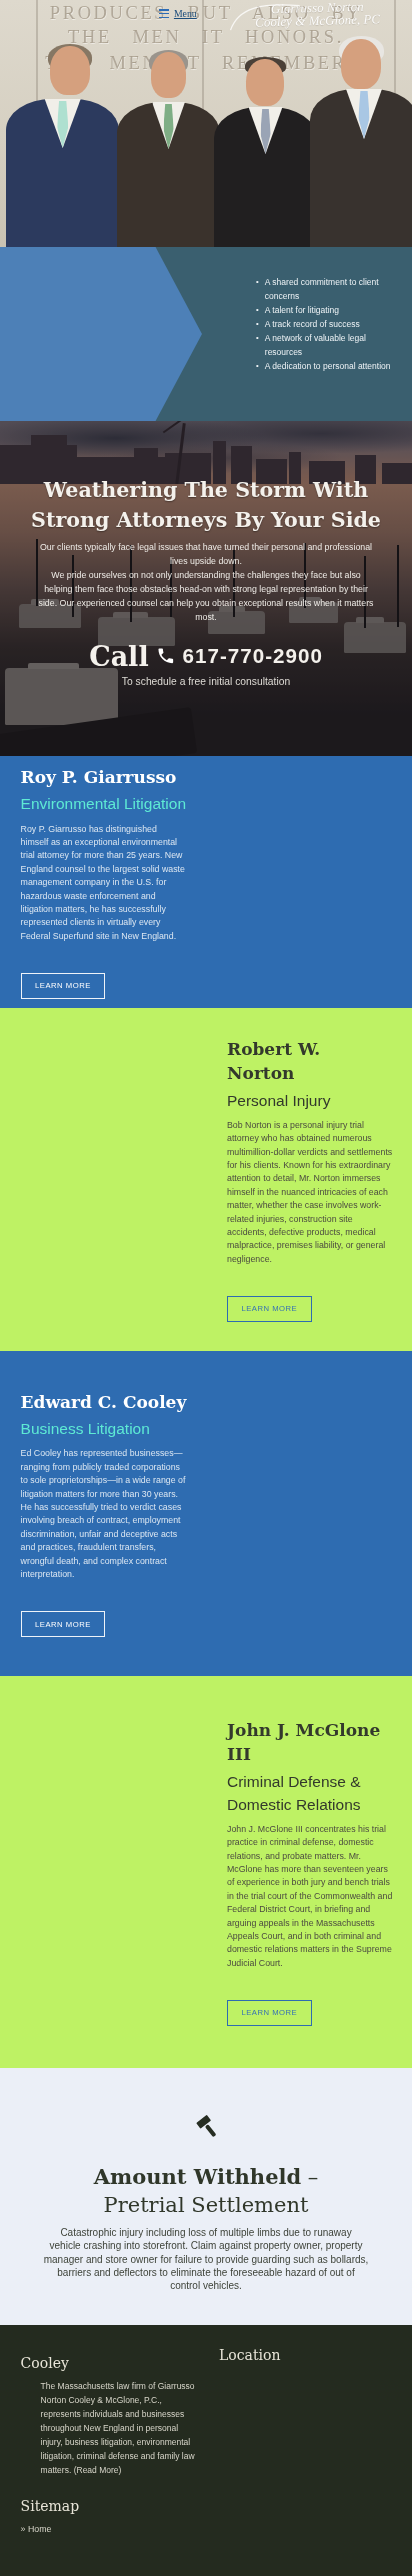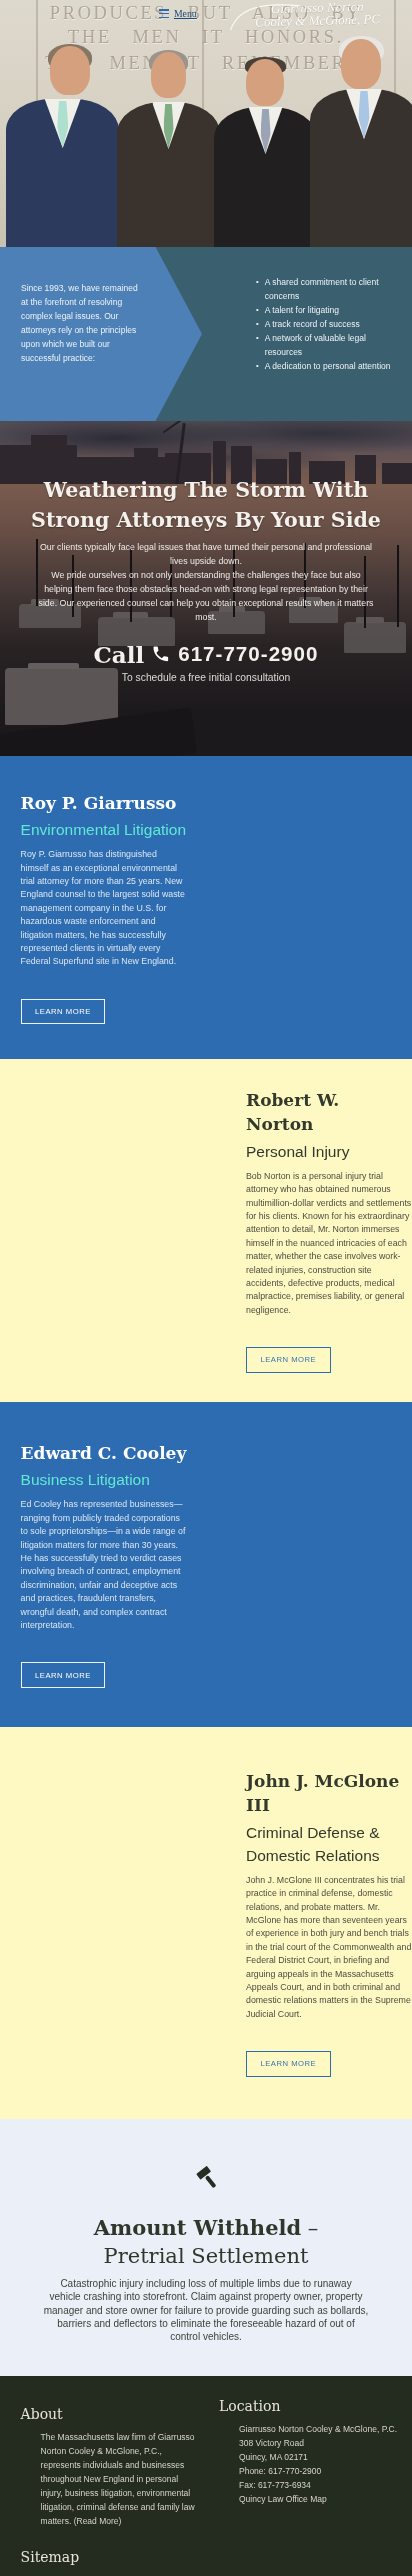--- a/index.html
+++ b/index.html
@@ -67,43 +67,43 @@
   .dock { position:absolute; left:-20.6px; bottom:-12.4px; width:216px; height:46px; background:#1d1a19;
     transform:rotate(-8deg); border-radius:3.1px; }
   .storm-tint { position:absolute; inset:0; background:rgba(18,17,22,.44); }
 
   .storm-content { position:absolute; top:54px; left:0; width:100%; text-align:center; }
   .storm-title { font-family:"DejaVu Serif", serif; font-weight:600; font-size:20.6px; line-height:30px;
     text-shadow:0 0.5px 1.5px rgba(0,0,0,.4); }
   .storm-p { width:340px; margin:0 auto; font-size:8.8px; line-height:14px; color:#efece7; }
   .storm-p1 { margin-top:5.2px; }
   .call-row { margin-top:16.5px; display:flex; align-items:center; justify-content:center; gap:7.2px; }
-  .call-word { font-family:"DejaVu Serif", serif; font-weight:700; font-size:23px; }
+  .call-word { font-family:"DejaVu Serif", serif; font-weight:700; font-size:27px; }
   .phone-icon svg { display:block; }
   .call-number { font-size:20.6px; font-weight:600; letter-spacing:1px; }
   .call-sub { margin-top:4.1px; font-size:10.3px; color:#dedbd5; }
 
   
   .attorney { display:flex; align-items:center; }
   .attorney .col { width:166px; }
   .attorney.text-left .col { margin-left:20.6px; }
   .attorney.text-right .col { margin-left:227px; }
   .att-blue { background:#2e6cb1; color:#ffffff; }
-  .att-beige { background:#fef9c3; color:#33392c;justify-content:flex-end; }
+  .att-beige { background:#bef264; color:#33392c; }
   .att-name { font-family:"DejaVu Serif", serif; font-weight:600; font-size:17px; line-height:24px; }
   .att-practice { font-weight:400; font-size:15.5px; line-height:23px; margin-top:3.1px; }
   .att-blue .att-practice { color:#5eead4; }
   .att-bio { margin-top:7.2px; font-size:8.8px; line-height:13.4px; }
   .att-blue .att-bio { color:#dce7f2; }
   .att-beige .att-bio { color:#4b4b40; }
   .learn-more { display:inline-block; margin-top:30px; padding:7.2px 13.4px; background:none;
     font-family:"Liberation Sans", sans-serif; font-size:7.7px; letter-spacing:0.5px; cursor:pointer; }
   .att-blue .learn-more { border:1px solid rgba(255,255,255,.92); color:#ffffff; }
   .att-beige .learn-more { border:1px solid #2e6cb1; color:#3672b4; }
-  .sec-roy { height:303px; } .sec-norton { height:343px; }
+  .sec-roy { height:252px; } .sec-norton { height:343px; }
   .sec-cooley { height:325px; } .sec-mcglone { height:392px; }
 
   
   .settlement { height:257px; background:#ebeff7; text-align:center; color:#30372a; }
   .gavel { margin-top:45px; }
   .settle-title { margin:18.5px auto 0; max-width:299px; font-family:"DejaVu Serif", serif;
     font-size:21px; line-height:28px; font-weight:400; }
   .settle-title strong { font-weight:700; }
   .settle-body { margin:7.2px auto 0; max-width:325px; font-size:10px; line-height:13.4px; color:#3d4238; }
 
@@ -181,21 +181,20 @@
       <svg class="logo-arc" width="77" height="30" viewBox="0 0 150 58">
         <path d="M10 54 C 26 12, 68 2, 146 10" stroke="#ffffff" stroke-width="2.5" fill="none" opacity="0.85"></path>
       </svg>
       <div>Giarrusso Norton</div>
       <div>Cooley &amp; McGlone, PC</div>
     </div>
   </section>
 
   <section class="intro">
     <div class="intro-arrow"></div>
-    <p class="intro-text">Since 1993, we have remained at the forefront of resolving complex legal issues. Our attorneys rely on the principles upon which we built our successful practice:</p>
     <ul class="intro-bullets">
         <li>A shared commitment to client concerns</li>
         <li>A talent for litigating</li>
         <li>A track record of success</li>
         <li>A network of valuable legal resources</li>
         <li>A dedication to personal attention</li>
       </ul>
   </section>
 
   <section class="storm">
@@ -298,35 +297,27 @@
           <rect x="22" y="24" width="8" height="26" rx="3"></rect>
         </g>
       </svg>
     </div>
     <h2 class="settle-title"><strong>Amount Withheld</strong><span> – Pretrial Settlement</span></h2>
     <p class="settle-body">Catastrophic injury including loss of multiple limbs due to runaway vehicle crashing into storefront. Claim against property owner, property manager and store owner for failure to provide guarding such as bollards, barriers and deflectors to eliminate the foreseeable hazard of out of control vehicles.</p>
   </section>
 
   <section class="footer">
     <div class="f-about">
-      <h3 class="f-heading">About</h3>
+      <h3 class="f-heading">Cooley</h3>
       <p class="f-body">
         <span>The Massachusetts law firm of Giarrusso Norton Cooley &amp; McGlone, P.C., represents individuals and businesses throughout New England in personal injury, business litigation, environmental litigation, criminal defense and family law matters. </span><a class="read-more">(Read More)</a>
       </p>
     </div>
     <div class="f-location">
       <h3 class="f-heading">Location</h3>
-      <div class="f-body">
-        <span class="line">Giarrusso Norton Cooley &amp; McGlone, P.C.</span>
-        <span class="line">308 Victory Road</span>
-        <span class="line">Quincy, MA 02171</span>
-        <span class="line">Phone: 617-770-2900</span>
-        <span class="line">Fax: 617-773-6934</span>
-        <span class="line map-link">Quincy Law Office Map</span>
-      </div>
     </div>
     <div class="f-sitemap">
       <h3 class="f-heading">Sitemap</h3>
       <ul>
           <li>» Home</li>
         </ul>
     </div>
 
   </section>
 

